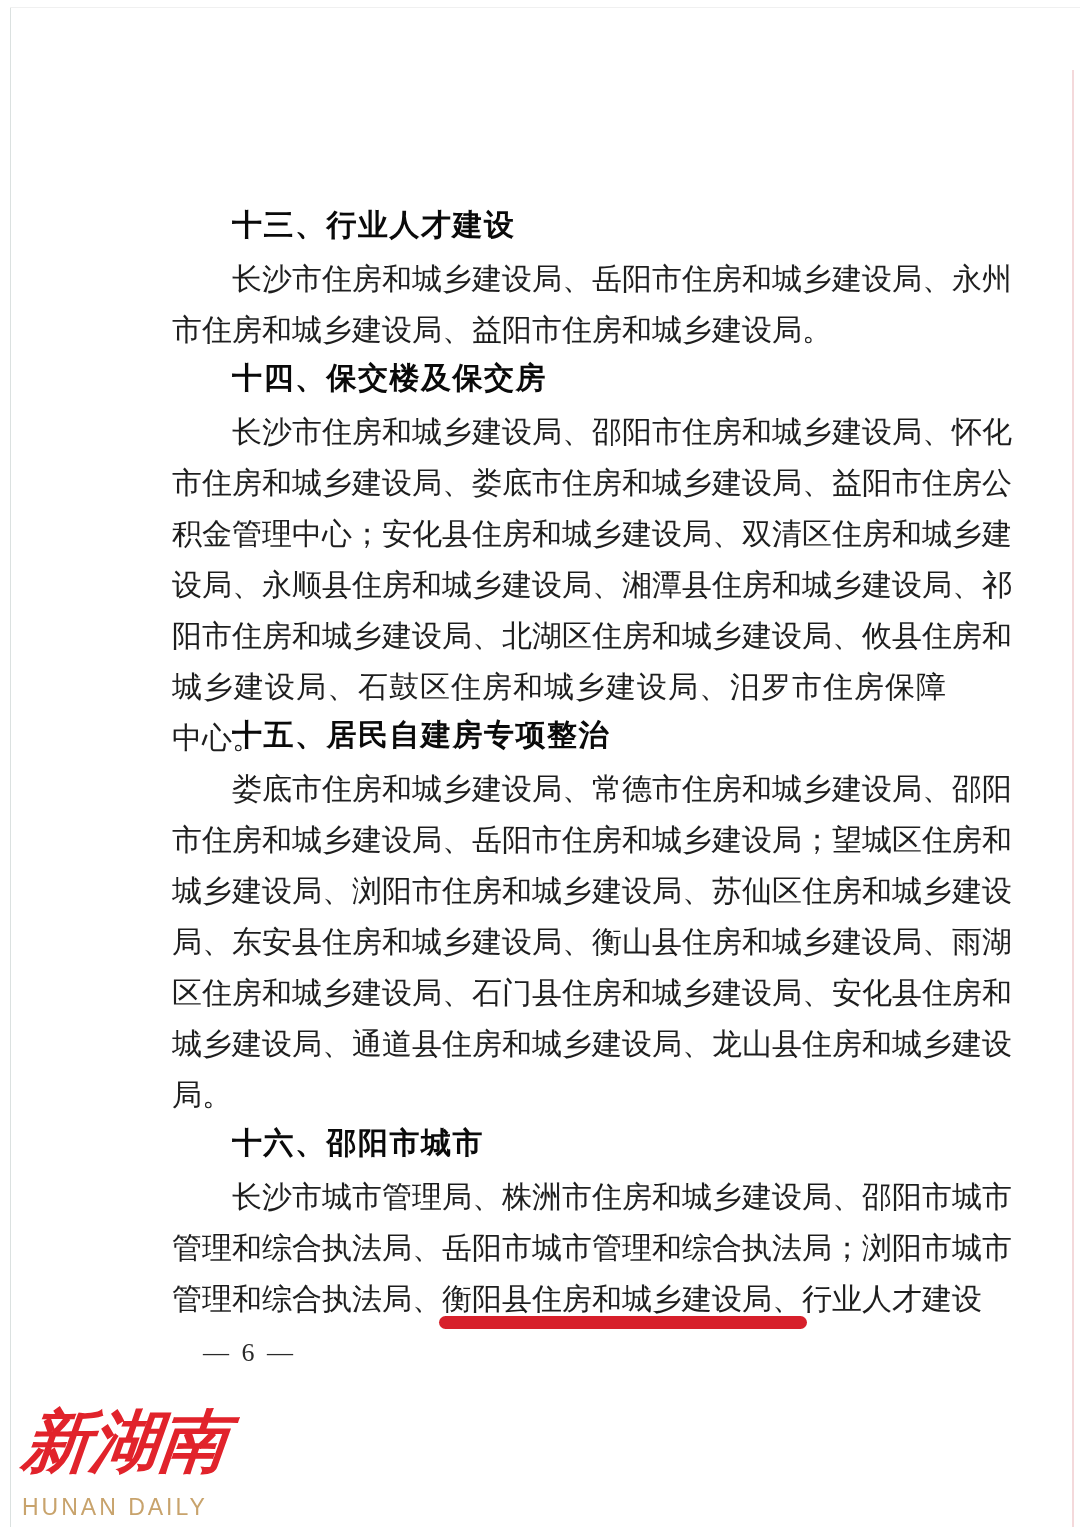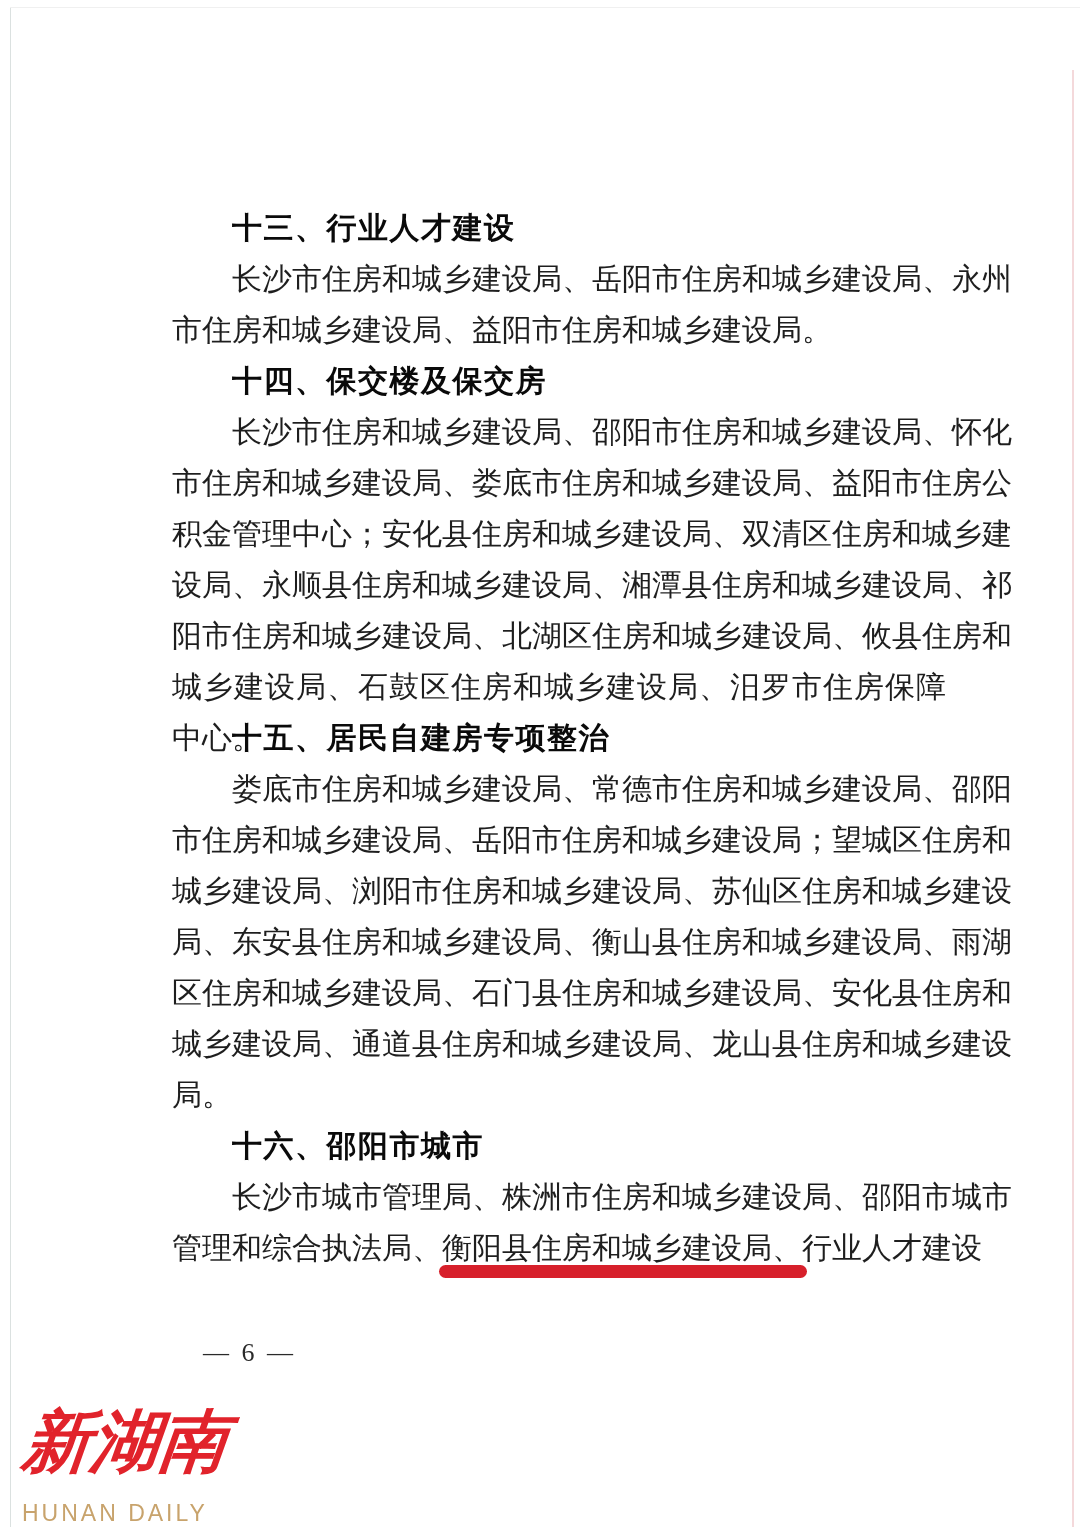--- a/index.html
+++ b/index.html
@@ -34,21 +34,21 @@
   }
 
   .content{
     position:absolute;
     left:172px;
     top:202px;
     width:774px;
     color:var(--text-color);
   }
   .heading{
-    font-family:Liberation Sans, sans-serif;
+    font-family:Liberation Mono, monospace;
     font-weight:bold;
     color:#0a0a0a;
     font-size:30px;
     line-height:51px;
     height:51px;
     padding-left:60px;
     letter-spacing:1.5px;
     white-space:nowrap;
   }
   .line{
@@ -91,21 +91,21 @@
     font-weight:bold;
     font-style:italic;
     font-size:68px;
     line-height:100px;
     color:var(--logo-red);
     transform:skewX(-6deg);
     transform-origin:left bottom;
     white-space:nowrap;
   }
   .logo-en{
-    margin-top:8px;
+    margin-top:2px;
     margin-left:4px;
     font-family:"Liberation Sans","DejaVu Sans",sans-serif;
     font-size:23px;
     letter-spacing:3px;
     color:var(--logo-gold);
     white-space:nowrap;
   }
 </style>
 </head>
 <body>
@@ -133,20 +133,21 @@
     <p class="line first">娄底市住房和城乡建设局、常德市住房和城乡建设局、邵阳</p>
     <p class="line">市住房和城乡建设局、岳阳市住房和城乡建设局；望城区住房和</p>
     <p class="line">城乡建设局、浏阳市住房和城乡建设局、苏仙区住房和城乡建设</p>
     <p class="line">局、东安县住房和城乡建设局、衡山县住房和城乡建设局、雨湖</p>
     <p class="line">区住房和城乡建设局、石门县住房和城乡建设局、安化县住房和</p>
     <p class="line">城乡建设局、通道县住房和城乡建设局、龙山县住房和城乡建设</p>
     <p class="line last">局。</p>
 
     <h2 class="heading">十六、邵阳市城市</h2>
     <p class="line first">长沙市城市管理局、株洲市住房和城乡建设局、邵阳市城市</p>
+    <p class="line">管理和综合执法局、岳阳市城市管理和综合执法局；浏阳市城市</p>
     <p class="line"><span>管理和综合执法局、</span><span class="underlined"><span>衡阳县住房和城乡建设局、</span><i class="red-bar"></i></span><span>行业人才建设</span></p>
 
   </main>
 
   <div class="page-number">— 6 —</div>
 
   <div class="logo">
     <div class="logo-cn">新湖南</div>
     <div class="logo-en">HUNAN DAILY</div>
   </div>

